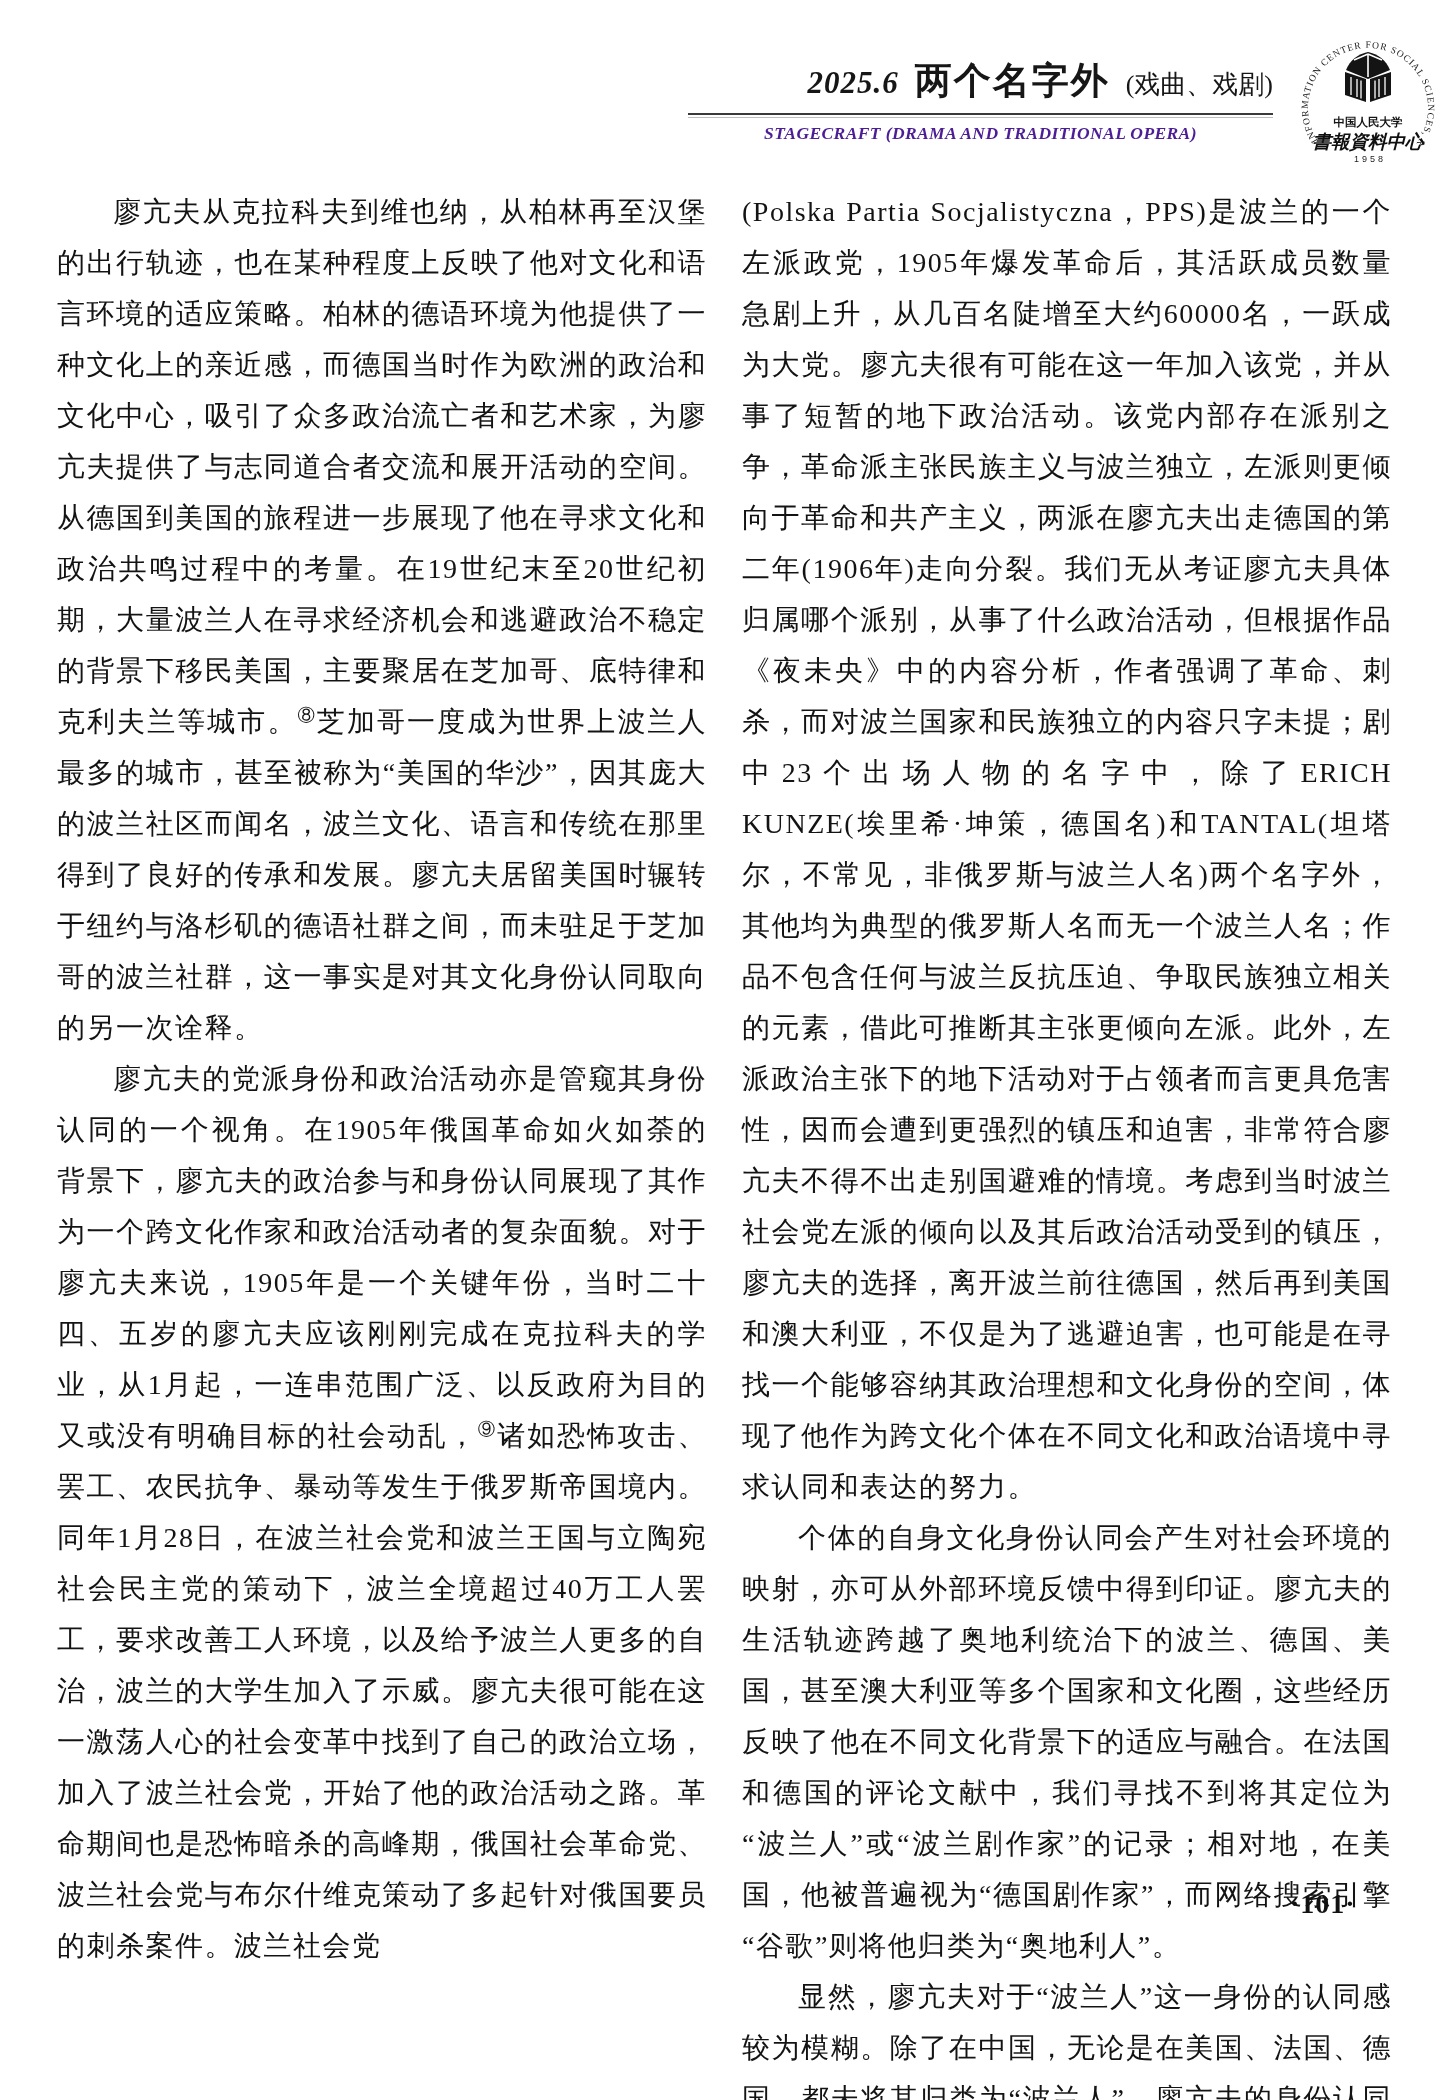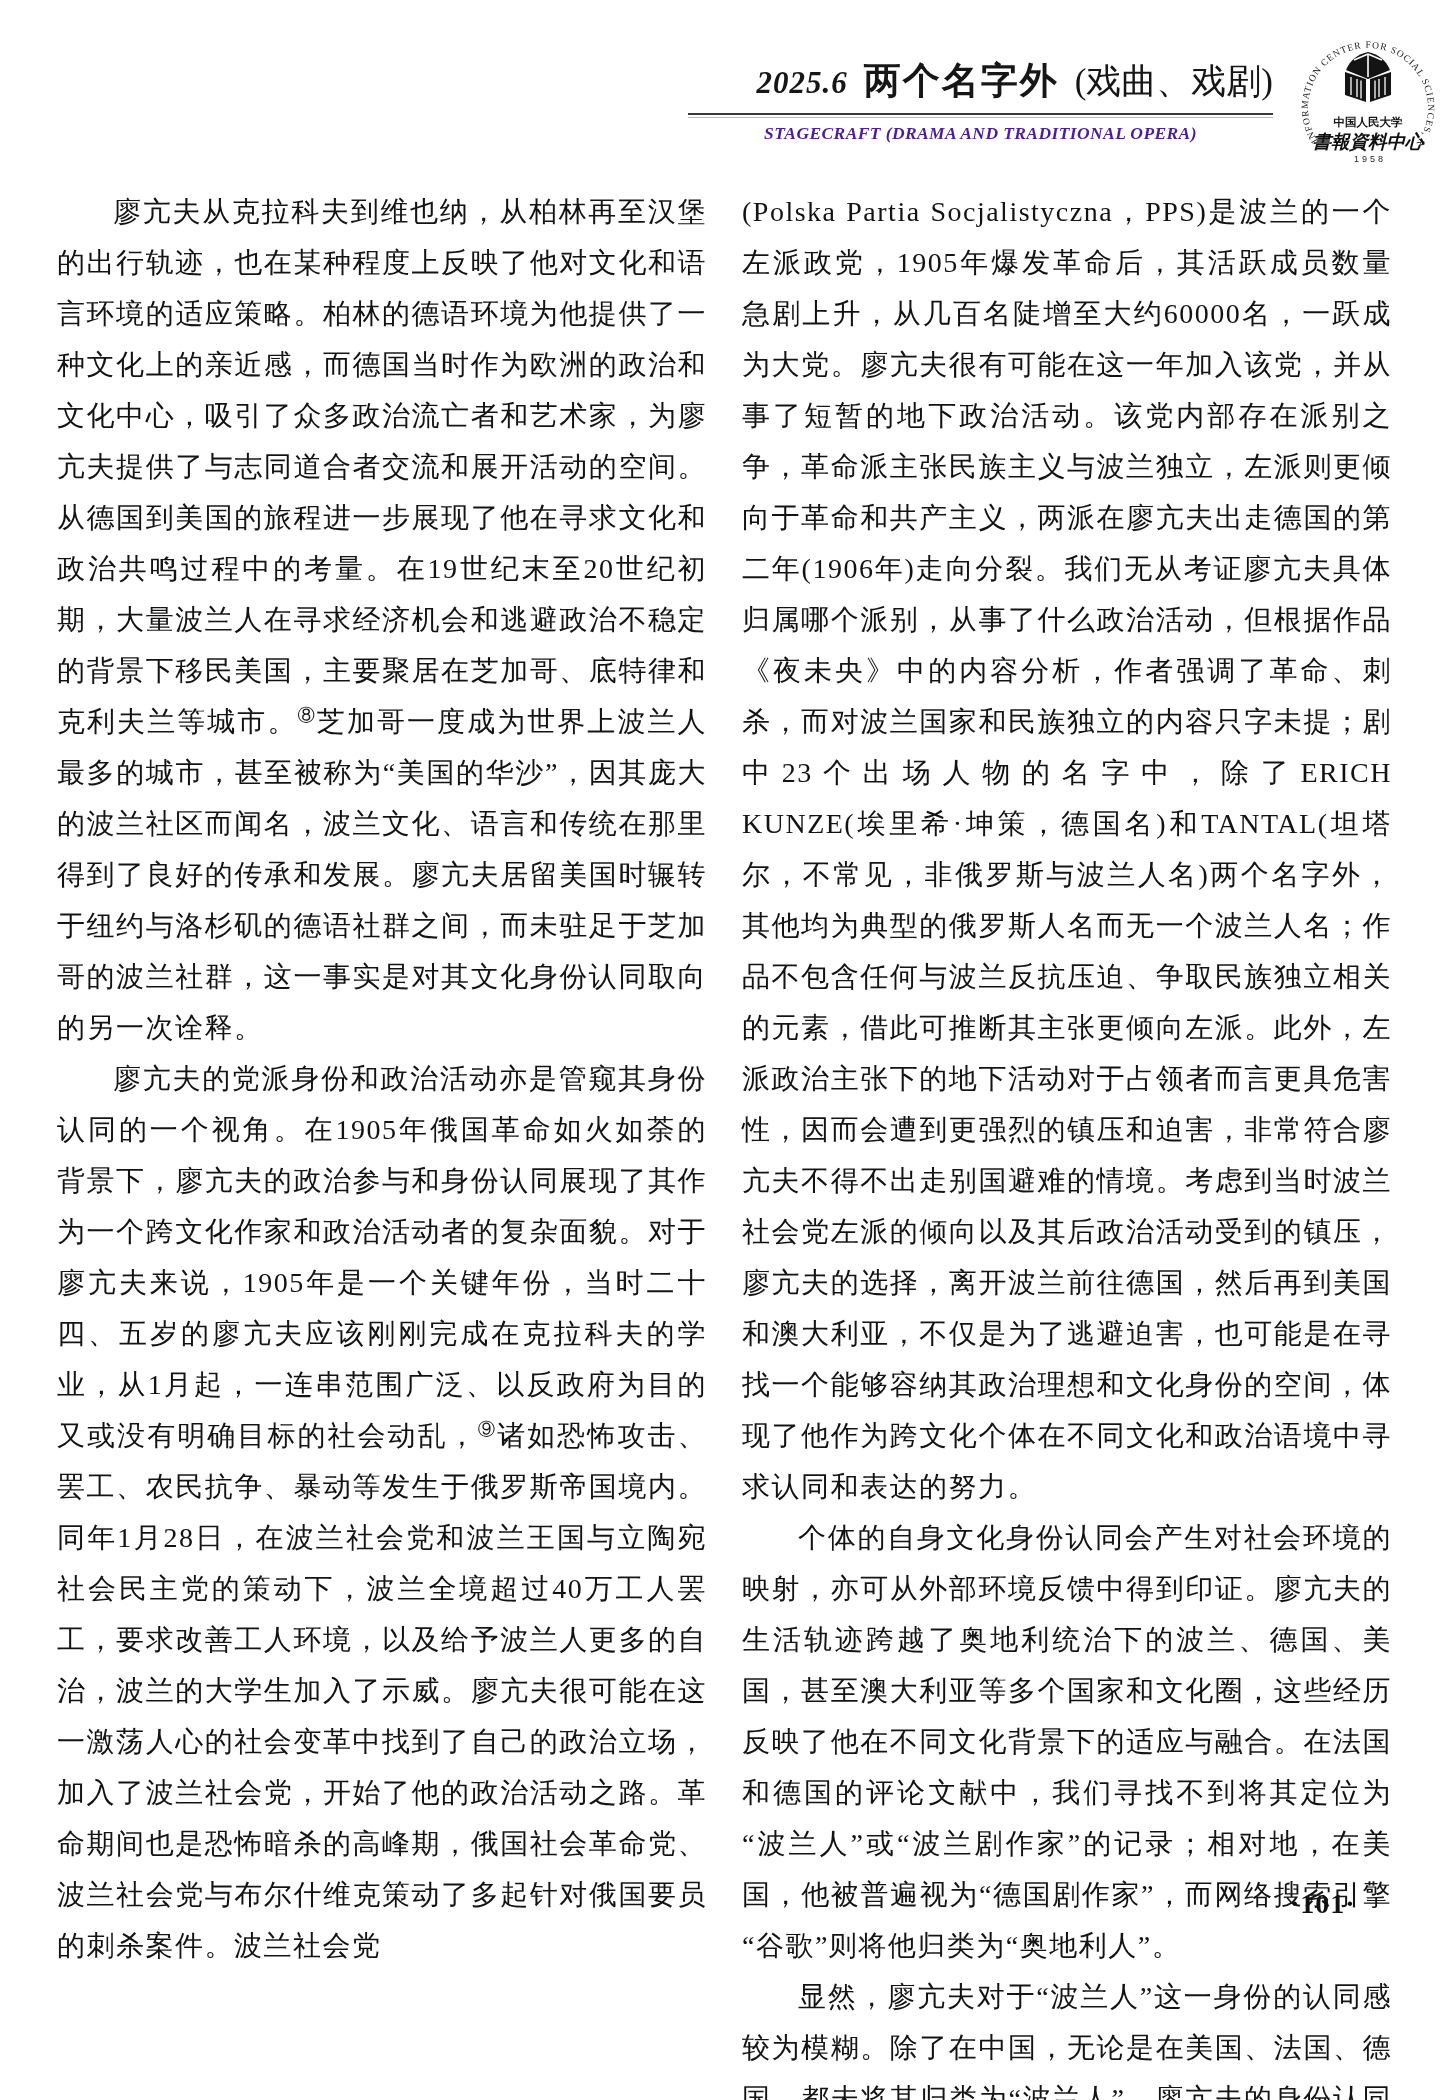--- a/index.html
+++ b/index.html
@@ -15,21 +15,21 @@
   
   .header-block{
     position:absolute;left:688px;top:56px;width:585px;
   }
   .title-row{
     display:flex;justify-content:flex-end;align-items:baseline;
     gap:16px;padding-bottom:7px;white-space:nowrap;
   }
   .issue{font-size:31px;font-weight:bold;font-style:italic;letter-spacing:1px;}
   .title-cn{font-size:37px;font-weight:bold;letter-spacing:2px;}
-  .title-paren{font-size:35px;letter-spacing:0px;}
+  .title-paren{font-size:26px;letter-spacing:0px;}
   .header-rule{
     height:2px;border-top:2px solid #3a3a3a;border-bottom:1px solid #bdbdbd;
   }
   .title-en{
     margin-top:5px;text-align:center;
     font-size:17.5px;font-weight:bold;font-style:italic;letter-spacing:0.4px;
     color:#4c1d95;
   }
   
   .seal{position:absolute;left:1288px;top:34px;}

